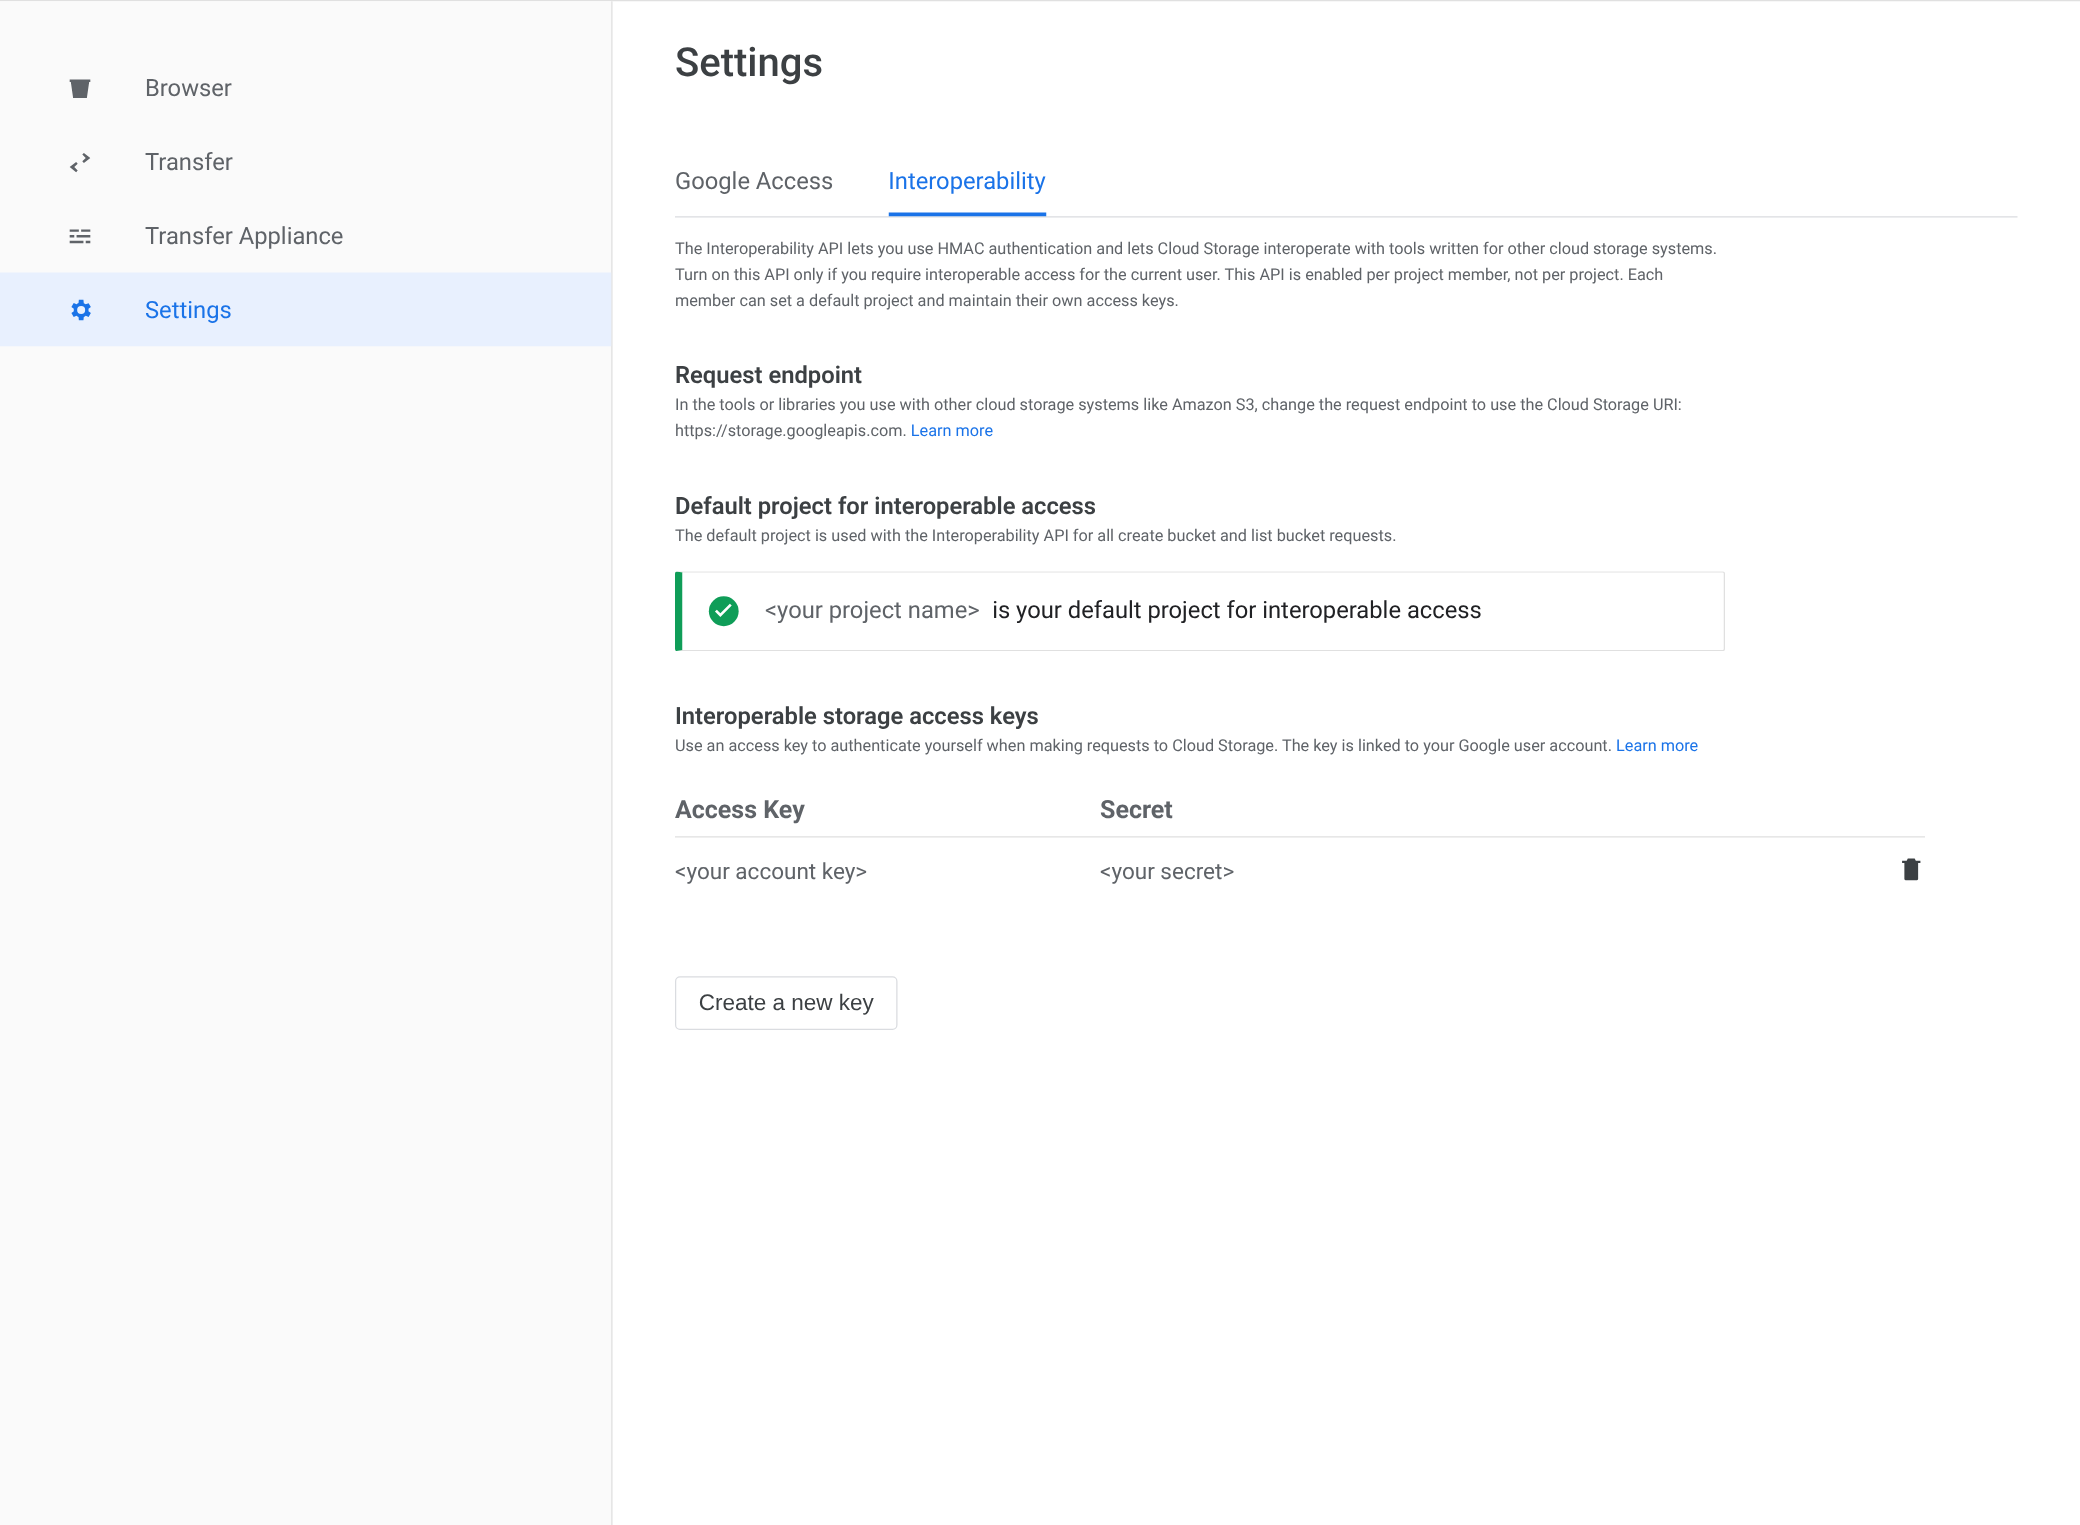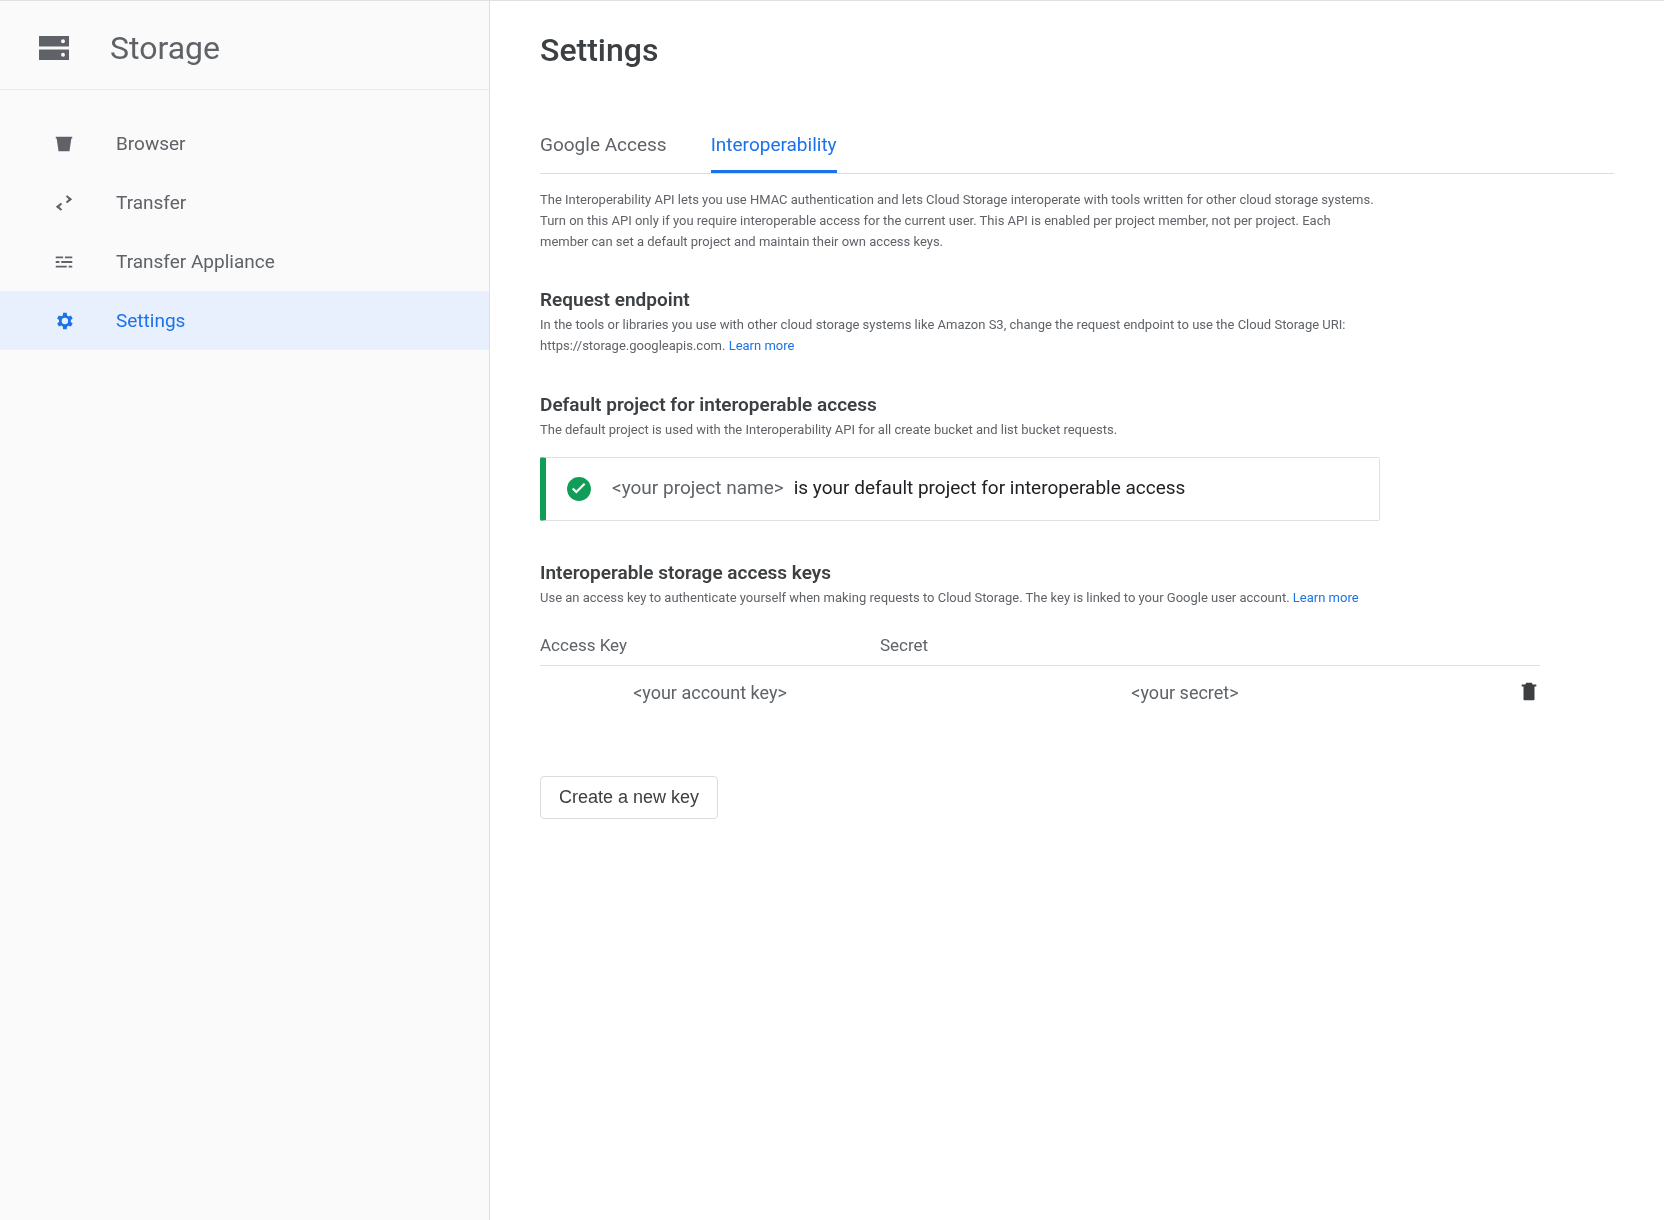--- a/index.html
+++ b/index.html
@@ -148,34 +148,33 @@
     margin-top: 16px;
     width: 100%;
     max-width: 1000px;
   }
   .keys-header {
     display: flex;
     border-bottom: 1px solid #e0e0e0;
     padding: 10px 0;
   }
   .keys-header .col {
-    font-size: 17px;
-    font-weight: 400;
+    font-size: 20px;
+    font-weight: 700;
     color: #5f6368;
   }
   .col-access { width: 340px; }
   .col-secret { flex: 1; }
   .col-delete { width: 50px; text-align: right; }
   .keys-row {
     display: flex;
     align-items: center;
     padding: 14px 0 18px 0;
     color: #5f6368;
     font-size: 18px;
-    text-align: center;
   }
   .delete-btn {
     fill: #3c4043;
     cursor: pointer;
     display: flex;
     justify-content: flex-end;
   }
   .btn {
     display: inline-block;
     border: 1px solid #dadce0;
@@ -186,31 +185,20 @@
     color: #3c4043;
     cursor: pointer;
     margin-top: 52px;
   }
 </style>
 </head>
 <body>
 
 <div class="app">
   <aside class="sidebar">
-    <div class="sb-header">
-      <span class="icon">
-        <svg viewBox="0 0 24 24" width="44" height="36" fill="#5f6368">
-            <rect x="2" y="4" width="20" height="7" rx="0"></rect>
-            <rect x="2" y="13" width="20" height="7" rx="0"></rect>
-            <circle cx="18" cy="7.5" r="1.3" fill="#fafafa"></circle>
-            <circle cx="18" cy="16.5" r="1.3" fill="#fafafa"></circle>
-          </svg>
-      </span>
-      <span class="sb-title">Storage</span>
-    </div>
     <nav class="sb-nav">
       <div class="sb-item">
         <span class="icon">
           <svg viewBox="0 0 24 24" width="22" height="22">
               <path d="M4 6h16l-2 14H6L4 6z M3 4h18v2H3z"></path>
             </svg>
         </span>
         <span class="sb-item-label">Browser</span>
       </div>
       <div class="sb-item">

